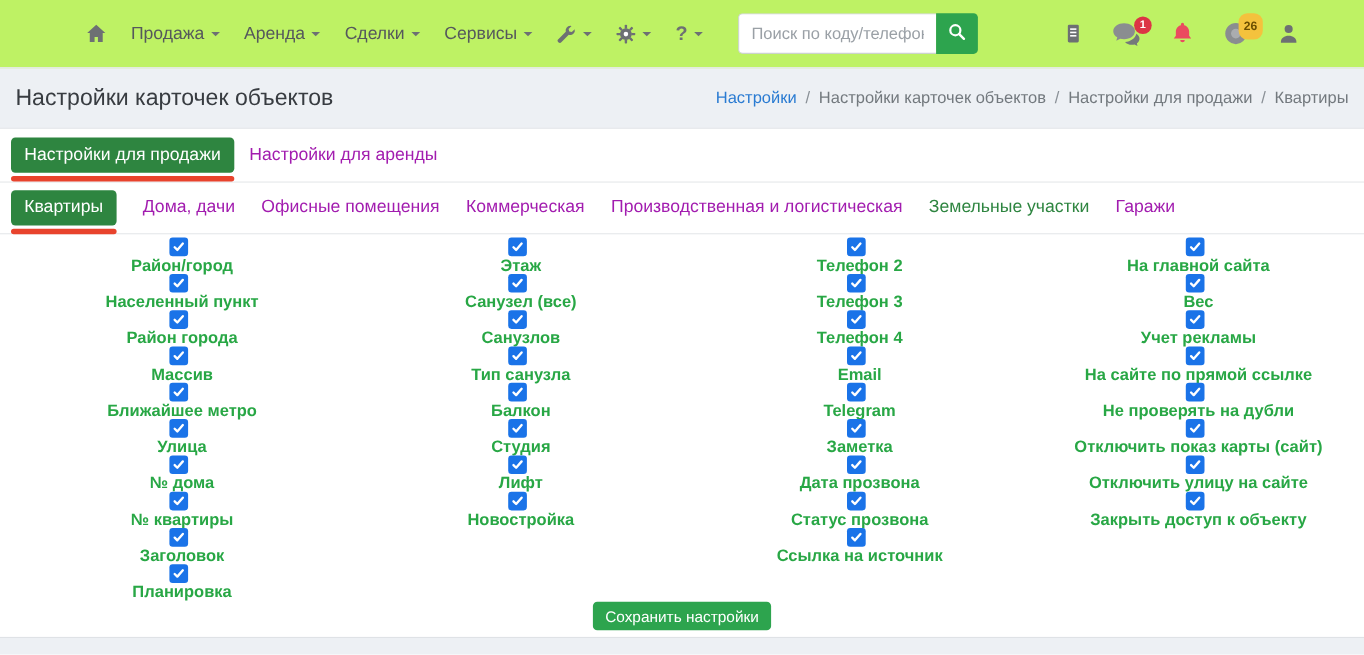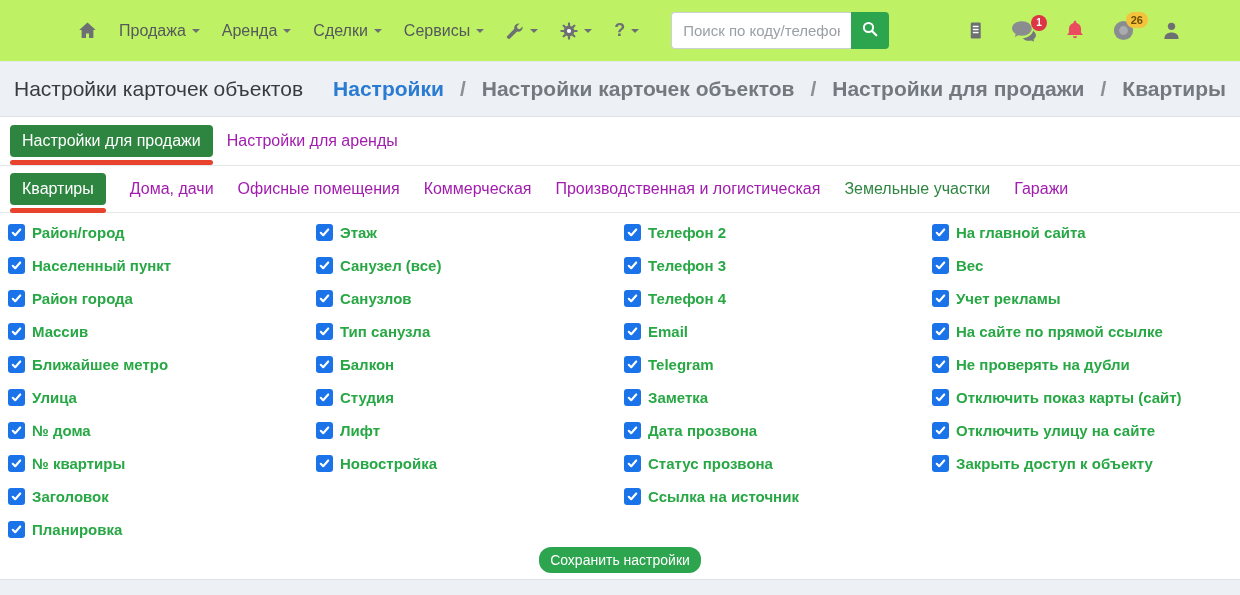--- a/index.html
+++ b/index.html
@@ -42,32 +42,32 @@
   }
   .nav-right { display:flex; align-items:center; gap:26px; }
   .nav-ic { position:relative; display:inline-flex; cursor:pointer; }
   .badge-red {
     position:absolute; top:-5px; right:-9px; min-width:16px; height:16px;
     background:var(--badge-red,#dc3545); color:#fff; font-size:10px; font-weight:bold;
     border-radius:50%; display:flex; align-items:center; justify-content:center;
     padding:0 3px;
   }
   .badge-yellow {
-    position:absolute; top:-7px; right:-13px; height:16px;
+    position:absolute; top:-7px; right:-13px; height:24px;
     background:var(--badge-yellow,#f4c23d); color:#6b4e00; font-size:11px; font-weight:bold;
     border-radius:8px; display:flex; align-items:center; justify-content:center;
     padding:0 5px;
   }
   
   .page-header {
     height:54px; display:flex; align-items:center; justify-content:space-between;
     padding:0 14px;
   }
   .page-title { font-size:21px; font-weight:400; color:#383c41; margin:0; }
-  .breadcrumb { font-size:21px; color:#73797e; display:flex; gap:16px; white-space:nowrap;font-weight:bold; }
+  .breadcrumb { font-size:15px; color:#73797e; display:flex; gap:8px; white-space:nowrap; }
   .crumb.link { color:var(--link-blue,#2a7bd2); cursor:pointer; }
   .crumb-sep { color:#8a9096; }
   
   .card { background:#fff; border-top:1px solid #dfe2e6; border-bottom:1px solid #dfe2e6; }
   .tabs-row {
     display:flex; align-items:center; padding:8px 10px;
     border-bottom:1px solid #e5e8ea;
   }
   .tabs-row.primary { gap:14px; }
   .tabs-row.secondary { gap:24px; padding:7px 10px; }
@@ -77,33 +77,33 @@
     background:var(--tab-green,#2e8540); color:#fff;
     padding:7px 12px; border-radius:4px; position:relative;
   }
   .tab.tab-active::after {
     content:""; position:absolute; left:0; right:0; bottom:-8px; height:5px;
     background:var(--underline-red,#e8432d); border-radius:3px;
   }
   
   .grid { display:flex; padding:3px 0 0 8px; }
   .col { flex:1; min-width:0; }
-  .field { height:33px; display:flex; align-items:center; cursor:pointer; }
+  .field { height:33px; display:flex; align-items:center; cursor:pointer;flex-direction:column; }
   .cb {
     width:17px; height:17px; border-radius:3px; flex:0 0 17px;
     background:var(--checkbox-blue,#1a73e8);
     display:flex; align-items:center; justify-content:center;
   }
   .field-label {
     margin-left:7px; font-size:15px; font-weight:bold;
     color:var(--label-green,#28a745); white-space:nowrap;
   }
   .save-row { text-align:center; padding:1px 0 6px; }
   .save-btn {
-    background:var(--save-green,#2da44e); color:#fff; border:none; border-radius:12px;
+    background:var(--save-green,#2da44e); color:#fff; border:none; border-radius:4px;
     padding:5px 11px; font-size:14px; cursor:pointer;
     font-family:"Liberation Sans", sans-serif;
   }
 </style>
 </head>
 <body>
 
 <nav class="navbar">
   <div class="nav-left">
     <span class="nav-item icon-item">

